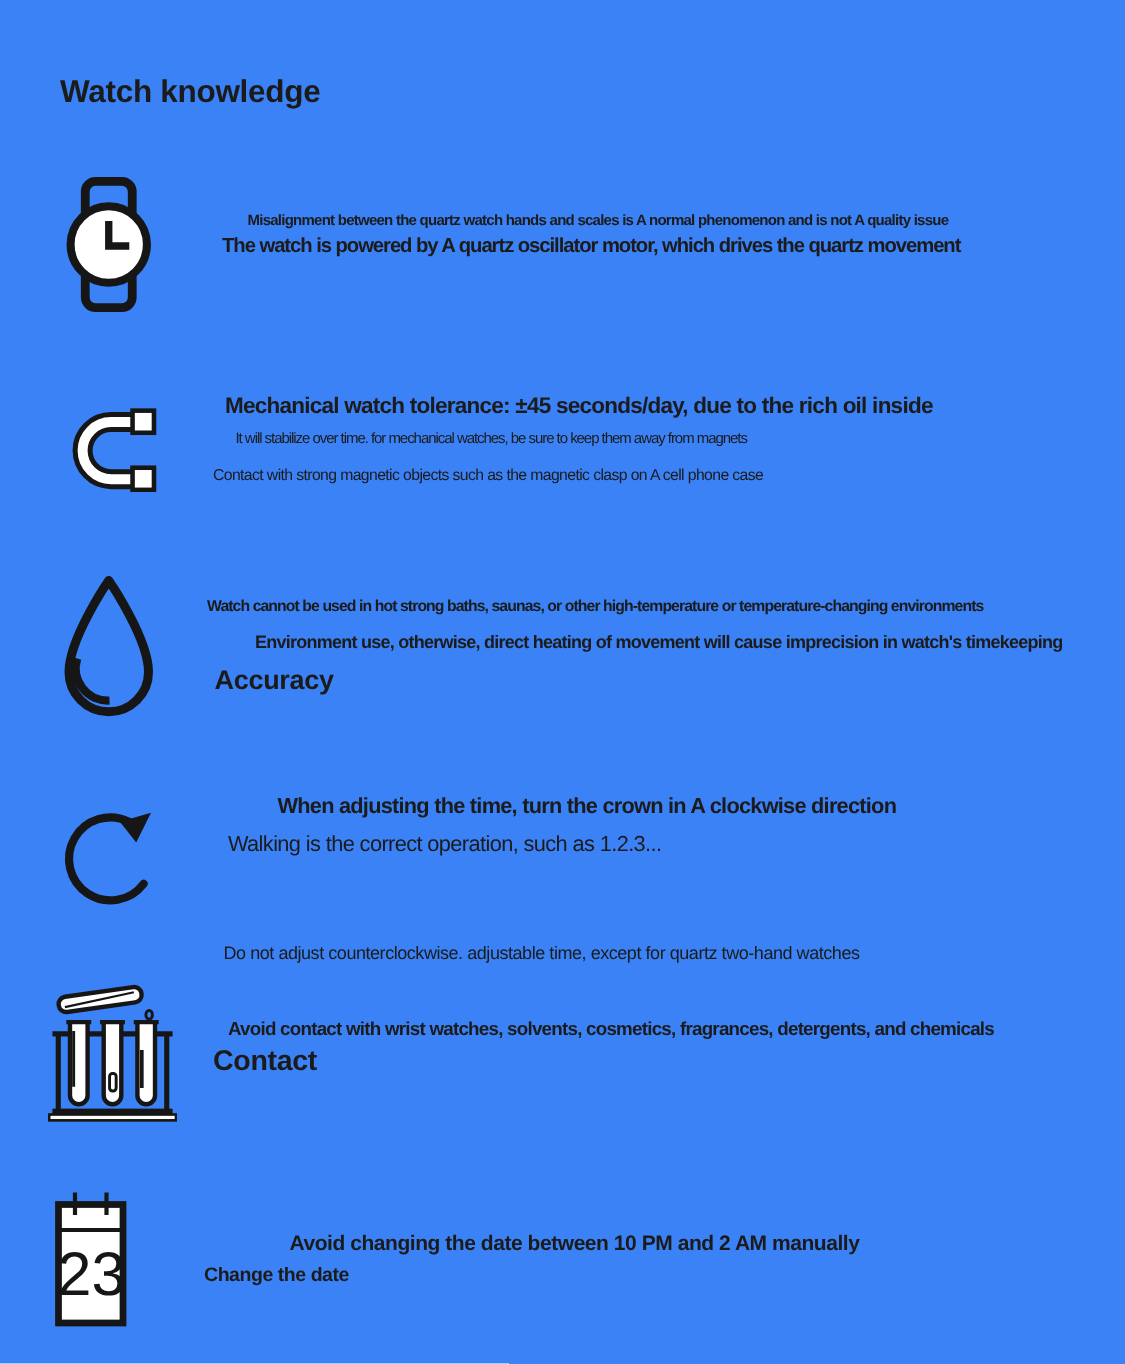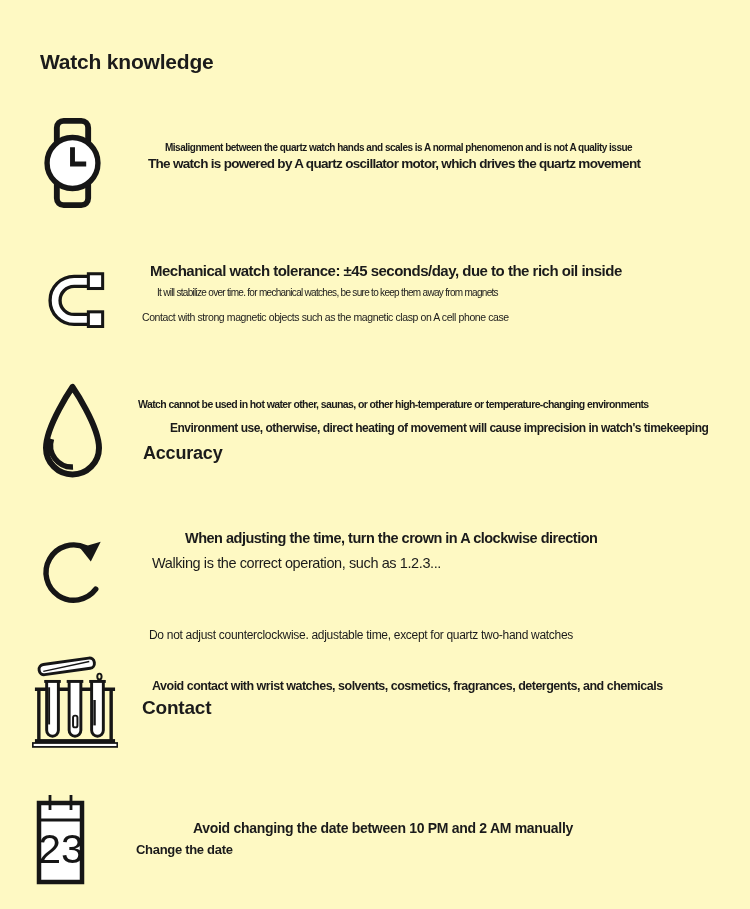--- a/index.html
+++ b/index.html
@@ -1,19 +1,19 @@
 <!DOCTYPE html>
 <html><head>
 <meta charset="utf-8">
 <style>
   html,body{margin:0;padding:0;background:#fff;}
   .page{
     position:relative;
     width:750px;height:909px;
-    background:#fef9c3;
+    background:#3b82f6;
     font-family:"Liberation Sans",sans-serif;
     color:#1b1b1b;
     overflow:hidden;
   }
   .title{
     position:absolute;left:40px;top:36px;
     font-size:21px;font-weight:700;letter-spacing:-0.2px;
   }
   .icon{position:absolute;display:block;}
   .icon svg{display:block;width:100%;height:100%;}
@@ -73,21 +73,21 @@
     <div class="ln s2l3">Contact with strong magnetic objects such as the magnetic clasp on A cell phone case</div>
   </div>
 
   <div>
     <span class="icon" style="left:37px;top:382px;width:71px;height:101px;">
       <svg viewBox="0 0 71 101" aria-hidden="true">
         <path d="M35.5 5 C 35.5 5 9 43.5 9 66 A 26.5 26.5 0 0 0 62 66 C 62 43.5 35.5 5 35.5 5 Z" fill="none" stroke="#161616" stroke-width="6" stroke-linejoin="round"></path>
         <path d="M14.5 57 A 21.5 21.5 0 0 0 36 85" fill="none" stroke="#161616" stroke-width="5.5" stroke-linecap="butt"></path>
       </svg>
     </span>
-    <div class="ln s3l1">Watch cannot be used in hot water other, saunas, or other high-temperature or temperature-changing environments</div>
+    <div class="ln s3l1">Watch cannot be used in hot strong baths, saunas, or other high-temperature or temperature-changing environments</div>
     <div class="ln s3l2">Environment use, otherwise, direct heating of movement will cause imprecision in watch's timekeeping</div>
     <div class="ln s3l3">Accuracy</div>
   </div>
 
   <div>
     <span class="icon" style="left:39px;top:529px;width:72px;height:79px;">
       <svg viewBox="0 0 72 80" aria-hidden="true">
         <path d="M47 19 A 28 28 0 1 0 57 61" fill="none" stroke="#161616" stroke-width="5.5" stroke-linecap="round"></path>
         <polygon points="62,13 41,19 52,33" fill="#161616"></polygon>
       </svg>

